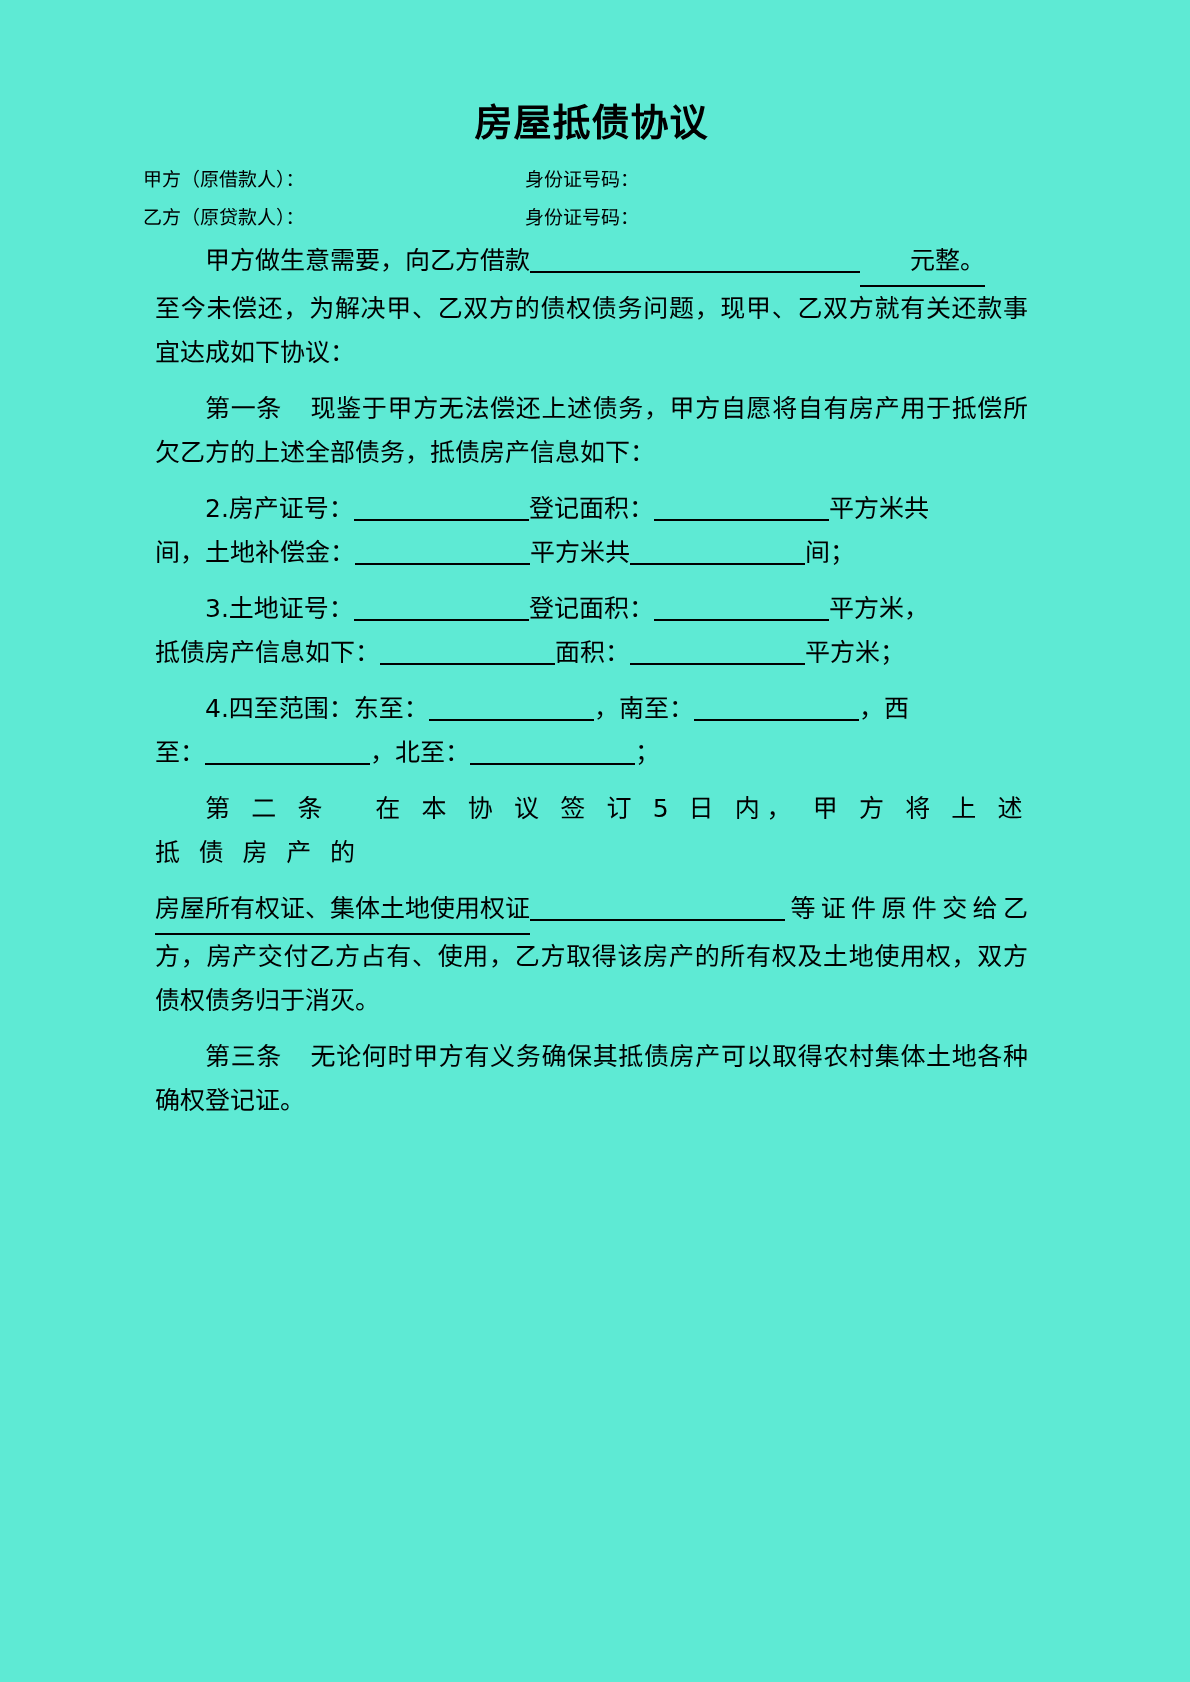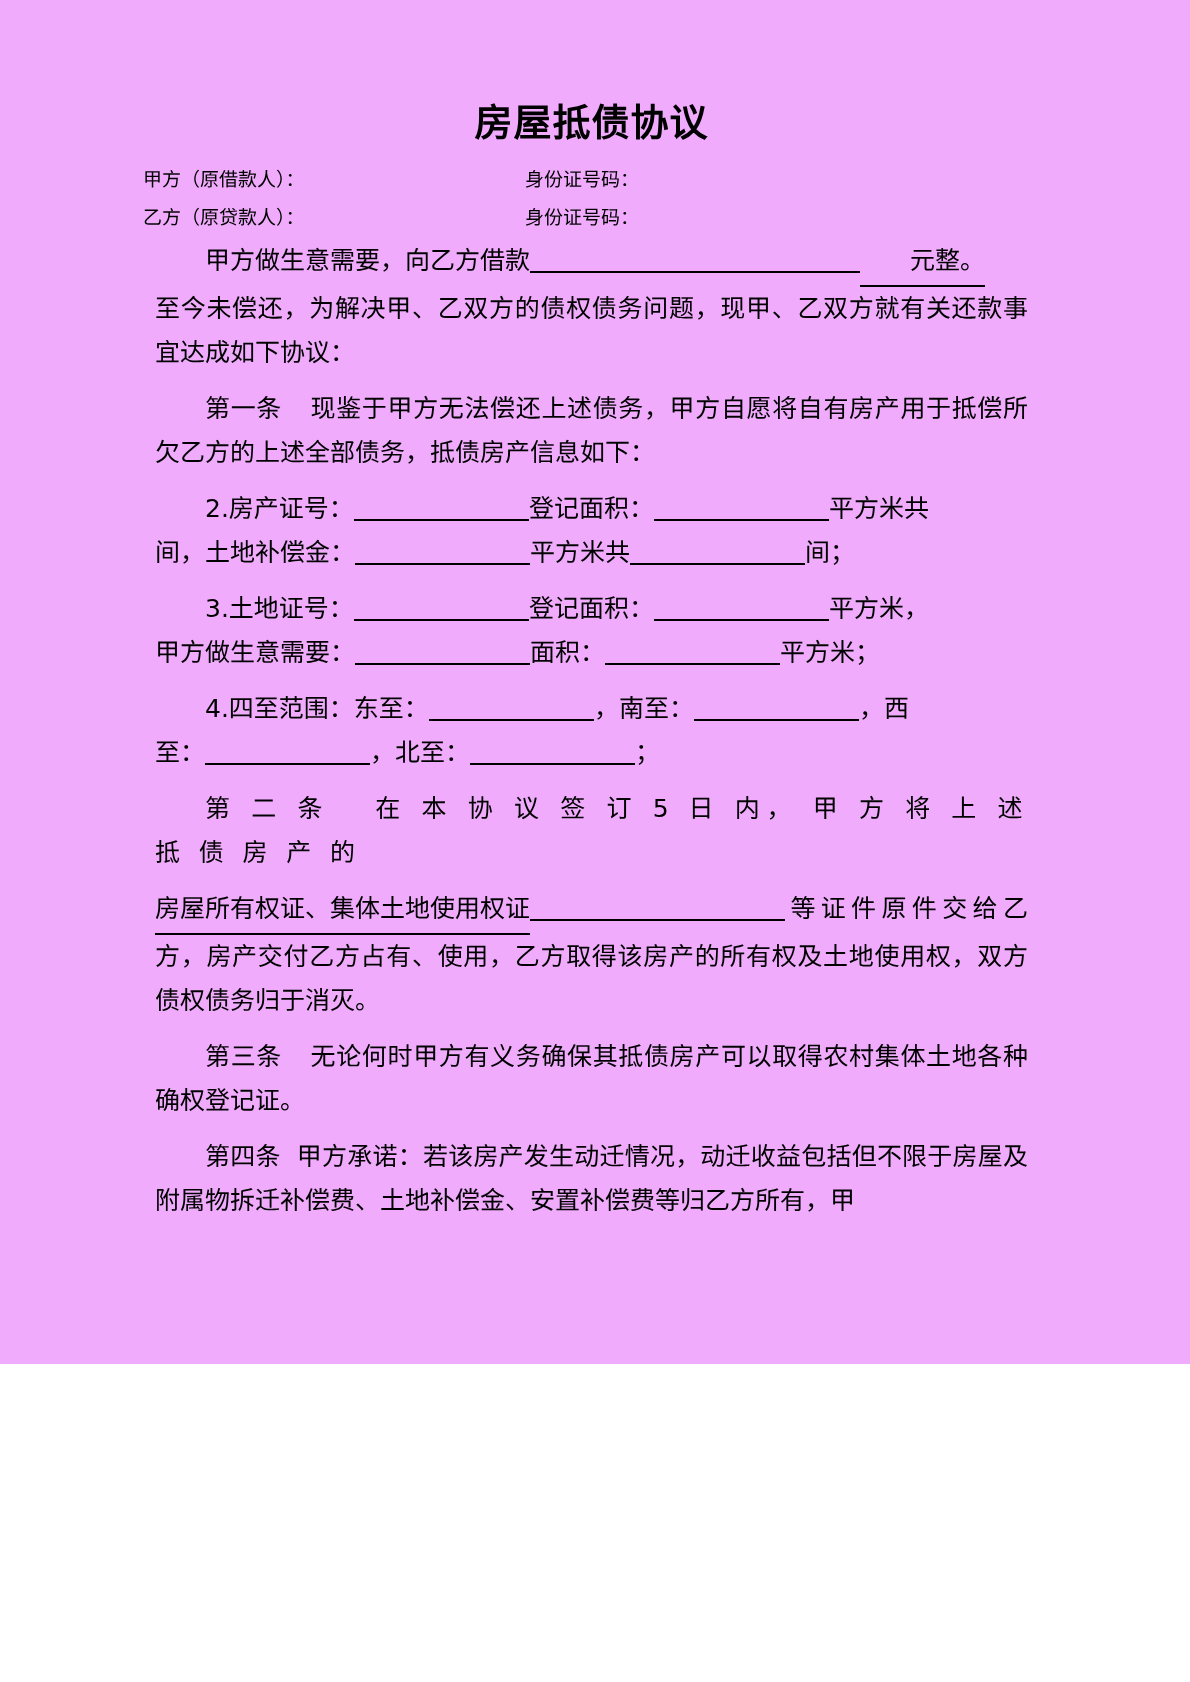--- a/index.html
+++ b/index.html
@@ -11,24 +11,24 @@
   body {
     width: 1190px;
     height: 1682px;
     font-family: "DejaVu Sans", "Liberation Sans", sans-serif;
     color: #000000;
     overflow: hidden;
   }
   .page {
     position: relative;
     width: 1190px;
-    height: 1364px;
+    height: 1682px;
     box-sizing: border-box;
     padding: 0 150px 14px 143px;
-    background: #f0abfc;
+    background: #5eead4;
   }
   .doc-title {
     text-align: center;
     font-size: 38px;
     font-weight: bold;
     letter-spacing: 1px;
     margin: 0;
     padding-top: 104px;
     padding-bottom: 0;
     line-height: 1.05;
@@ -103,28 +103,27 @@
     <span class="party-id">身份证号码：</span>
   </div>
 
   <p class="para indent p-intro"><span>甲方做生意需要，向乙方借款</span><span class="ul" style="width:330px"></span><span class="u-txt">元整。</span><br><span>至今未偿还，为解决甲、乙双方的债权债务问题，现甲、乙双方就有关还款事宜达成如下协议：</span></p>
 
   <p class="para indent p-art1"><span>第一条</span><span class="sp-wide"></span><span>现鉴于甲方无法偿还上述债务，甲方自愿将自有房产用于抵偿所欠乙方的上述全部债务，抵债房产信息如下：</span></p>
 
 
   <p class="para indent p-item"><span>2.</span><span>房产证号：</span><span class="ul" style="width:175px"></span><span>登记面积：</span><span class="ul" style="width:175px"></span><span>平方米共</span><br><span>间，土地补偿金：</span><span class="ul" style="width:175px"></span><span>平方米共</span><span class="ul" style="width:175px"></span><span>间；</span></p>
 
-  <p class="para indent p-item"><span>3.</span><span>土地证号：</span><span class="ul" style="width:175px"></span><span>登记面积：</span><span class="ul" style="width:175px"></span><span>平方米，</span><br><span>甲方做生意需要：</span><span class="ul" style="width:175px"></span><span>面积：</span><span class="ul" style="width:175px"></span><span>平方米；</span></p>
+  <p class="para indent p-item"><span>3.</span><span>土地证号：</span><span class="ul" style="width:175px"></span><span>登记面积：</span><span class="ul" style="width:175px"></span><span>平方米，</span><br><span>抵债房产信息如下：</span><span class="ul" style="width:175px"></span><span>面积：</span><span class="ul" style="width:175px"></span><span>平方米；</span></p>
 
   <p class="para indent p-item"><span>4.</span><span>四至范围：东至：</span><span class="ul" style="width:165px"></span><span>，南至：</span><span class="ul" style="width:165px"></span><span>，西</span><br><span>至：</span><span class="ul" style="width:165px"></span><span>，北至：</span><span class="ul" style="width:165px"></span><span>；</span></p>
 
 
   <p class="para p-art2-head">
       <span class="spread-line">第 二 条　 在 本 协 议 签 订 5 日 内， 甲 方 将 上 述 抵 债 房 产 的</span>
     </p>
 
   <p class="para p-art2-body"><span class="u-txt">房屋所有权证、集体土地使用权证</span><span class="ul" style="width:255px"></span><span>等证件原件交</span><span>给乙方，房产交付乙方占有、使用，乙方取得该房产的所有权及土地使用权，双方债权债务归于消灭。</span></p>
 
   <p class="para indent p-art3"><span>第三条</span><span class="sp-wide"></span><span>无论何时甲方有义务确保其抵债房产可以取得农村集体土地各种确权登记证。</span></p>
 
-  <p class="para indent p-art4"><span>第四条</span><span class="sp-med"></span><span>甲方承诺：若该房产发生动迁情况，动迁收益包括但不限于房屋及附属物拆迁补偿费、土地补偿金、安置补偿费等归乙方所有，甲</span></p>
 
 </div>
 
 </body></html>

